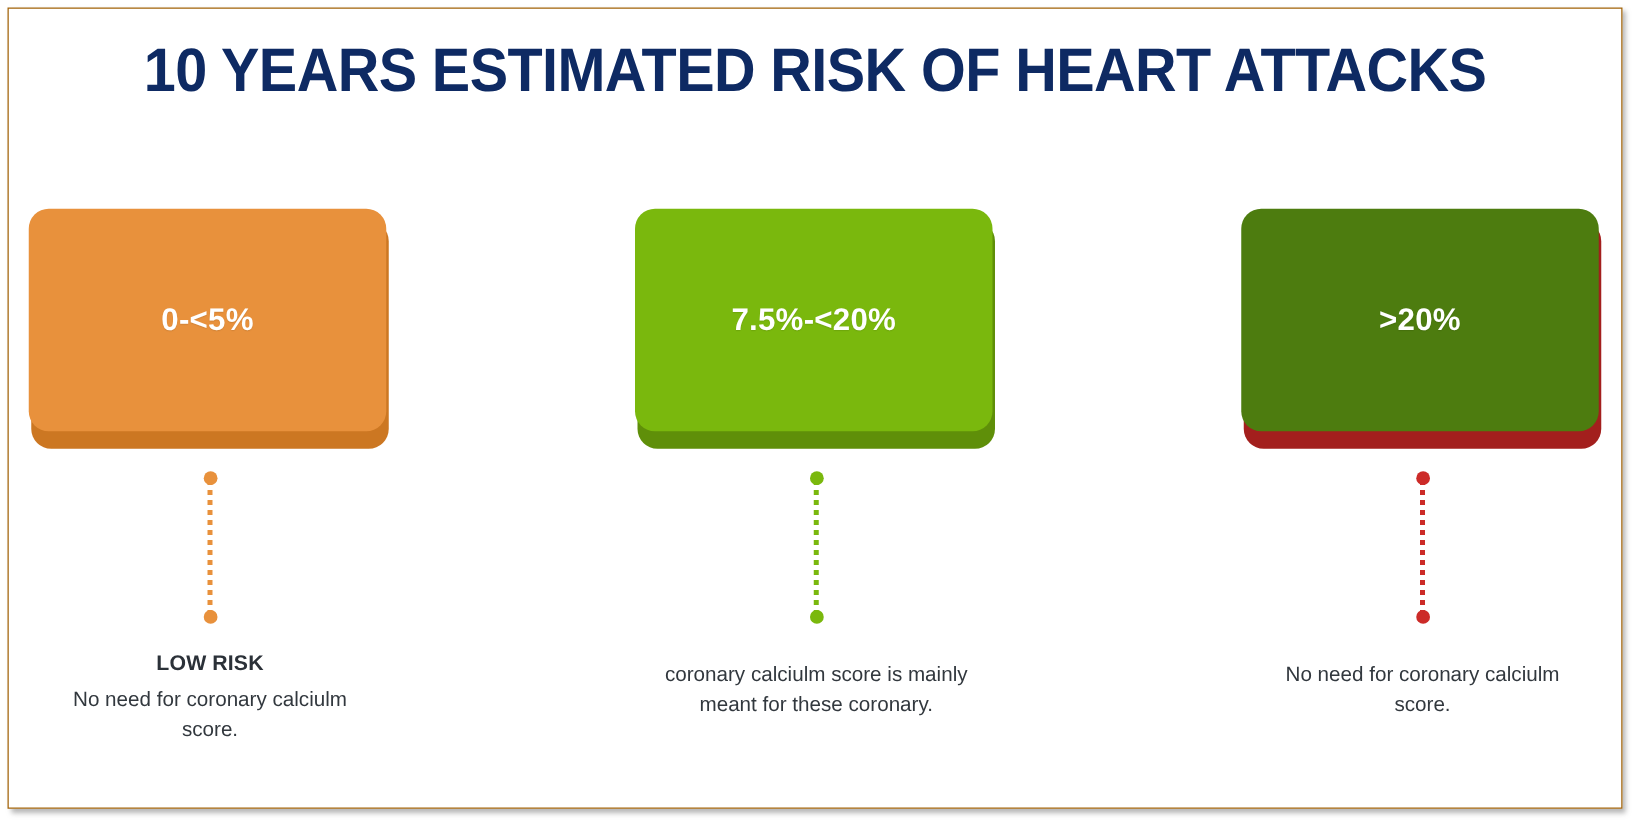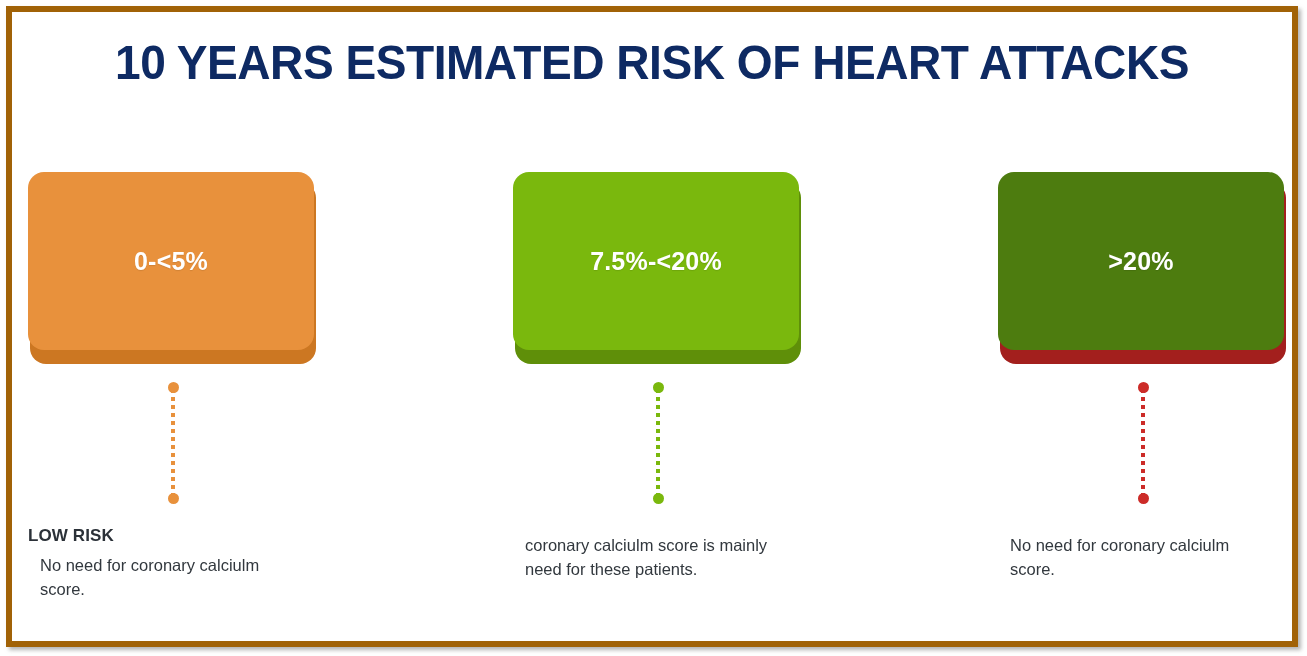--- a/index.html
+++ b/index.html
@@ -15,21 +15,21 @@
   }
 
   
   .canvas {
     position: absolute;
     left: 6px;
     top: 6px;
     width: 1292px;
     height: 641px;
     background: #ffffff;
-    border: 6px solid #a16207;
+    border: 1px solid #a16207;
     box-sizing: border-box;
     box-shadow: 3px 3px 4px rgba(120,120,120,0.55);
   }
 
   
   .title {
     position: absolute;
     left: 0;
     top: 22px;
     width: 100%;
@@ -119,21 +119,21 @@
     height: 11px;
     margin-left: -5.5px;
     border-radius: 50%;
   }
   .conn-dot.top { top: 0; }
   .conn-dot.bottom { bottom: 0; }
 
   
   .caption {
     margin-top: 22px;
-    text-align: left;
+    text-align: center;
     width: 290px;
   }
   .caption-title {
     font-size: 17px;
     font-weight: bold;
     color: #2b3138;
     letter-spacing: 0.1px;
   }
   .caption-desc {
     margin-top: 8px;
@@ -177,21 +177,21 @@
         <div class="card" style="background:#7AB80D">
           <span class="card-label">7.5%-&lt;20%</span>
         </div>
       </div>
       <div class="connector">
         <div class="conn-dot top" style="background:#7AB80D"></div>
         <div class="conn-line" style="background-image:linear-gradient(#7AB80D 55%, rgba(255,255,255,0) 0%)"></div>
         <div class="conn-dot bottom" style="background:#7AB80D"></div>
       </div>
       <div class="caption">
-        <div class="caption-desc">coronary calciulm score is mainly need for these patients.</div>
+        <div class="caption-desc">coronary calciulm score is mainly meant for these coronary.</div>
       </div>
     </div>
 
     <div class="column">
       <div class="card-wrap">
         <div class="card-shadow" style="background:#A31F1D"></div>
         <div class="card" style="background:#4d7c0f">
           <span class="card-label">&gt;20%</span>
         </div>
       </div>

